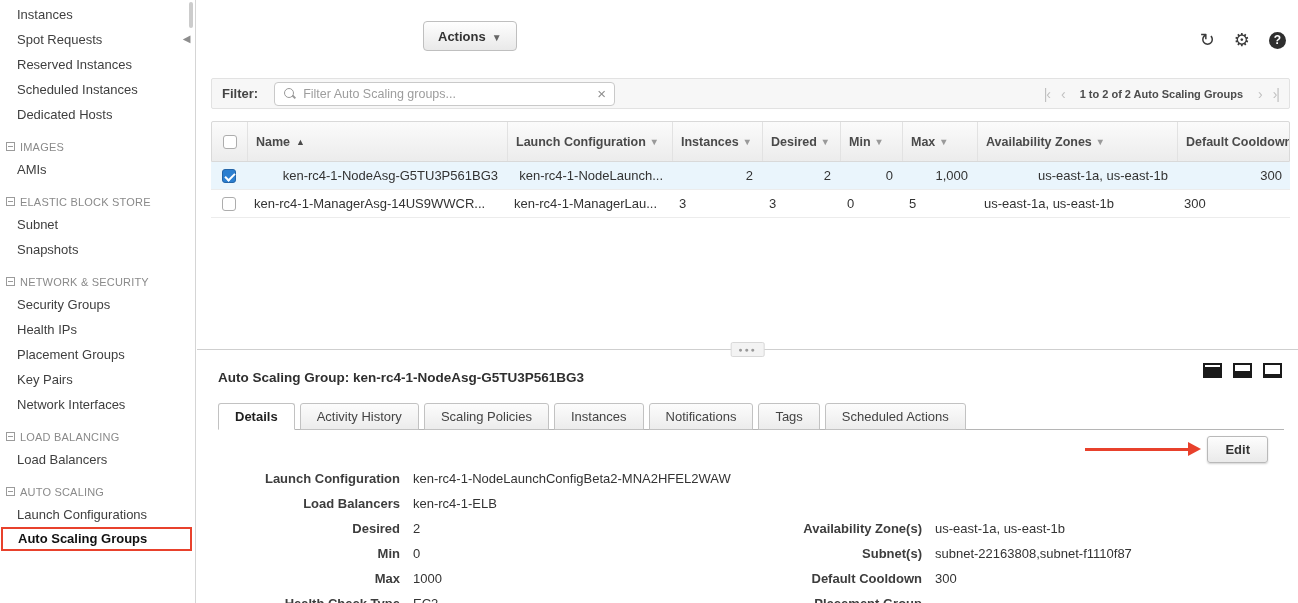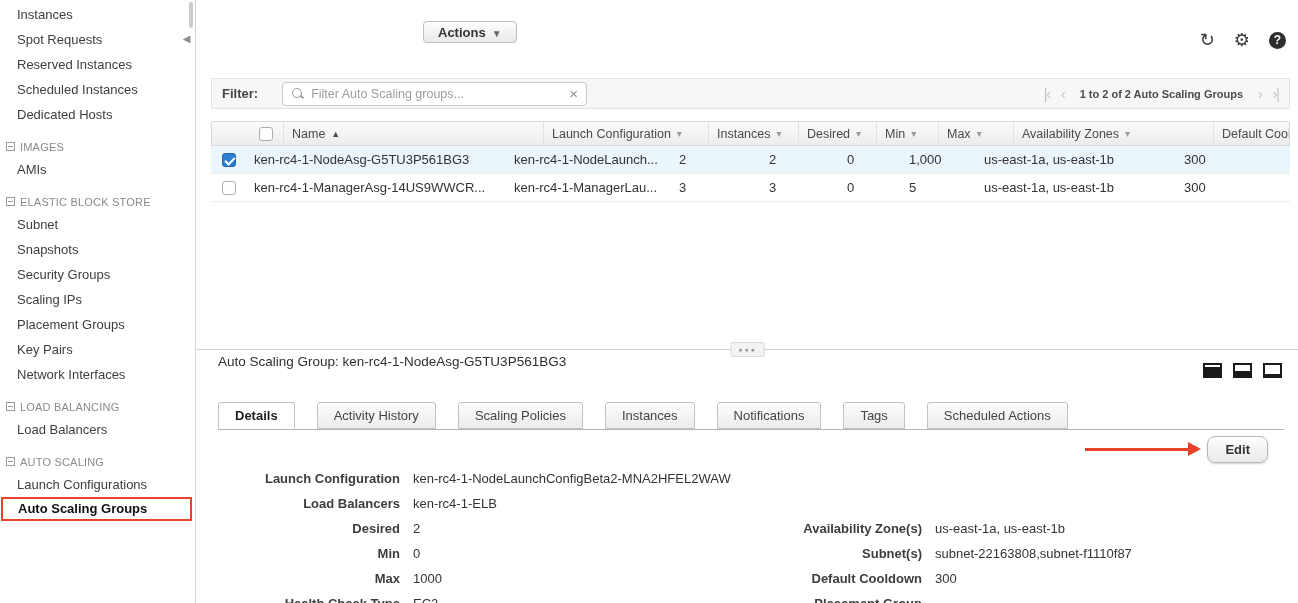--- a/index.html
+++ b/index.html
@@ -44,43 +44,43 @@
   
   .main { position: absolute; left: 197px; top: 0; right: 0; height: 100%; }
 
   .btn-create {
     position: absolute; left: 14px; top: 21px; height: 30px; padding: 0 16px;
     background: linear-gradient(#3c8dd6, #2373bf); border: 1px solid #1e62a6; border-radius: 4px;
     color: #fff; font-weight: bold; font-size: 13px; cursor: pointer;
     font-family: "Liberation Sans", sans-serif;
   }
   .btn-actions {
-    position: absolute; left: 226px; top: 21px; height: 22px; padding: 0 14px;
+    position: absolute; left: 226px; top: 21px; height: 30px; padding: 0 14px;
     background: linear-gradient(#fefefe, #e9e9e9); border: 1px solid #bfbfbf; border-radius: 4px;
     color: #333; font-weight: bold; font-size: 13px; cursor: pointer;
     font-family: "Liberation Sans", sans-serif;
   }
   .btn-actions .caret { font-size: 10px; color: #666; margin-left: 6px; }
 
   .top-icons { position: absolute; right: 12px; top: 31px; display: flex; gap: 19px; align-items: center; }
   .tool-icon { font-size: 18px; color: #3c3c3c; cursor: pointer; line-height: 18px; }
   .help-icon {
     width: 17px; height: 17px; border-radius: 50%; background: #2e2e2e; color: #fff;
     font-size: 12px; font-weight: bold; text-align: center; line-height: 17px; cursor: pointer;
   }
 
   
   .filter-bar {
     position: absolute; left: 14px; right: 8px; top: 78px; height: 31px;
     background: #f7f7f7; border: 1px solid #e2e2e2; border-radius: 2px;
     display: flex; align-items: center; padding: 0 10px;
   }
-  .filter-label { font-weight: bold; font-size: 13px; color: #444; margin-right: 24px; }
+  .filter-label { font-weight: bold; font-size: 13px; color: #444; margin-right: 16px; }
   .search-box {
-    position: relative; width: 305px; height: 24px; background: #fff;
+    position: relative; width: 341px; height: 24px; background: #fff;
     border: 1px solid #c9c9c9; border-radius: 4px; display: flex; align-items: center; padding: 0 8px;
   }
   .mag-icon { width: 13px; height: 13px; position: relative; margin-right: 7px; flex: none; }
   .mag-icon::before { content: ""; position: absolute; left: 1px; top: 1px; width: 8px; height: 8px; border: 1.5px solid #9a9a9a; border-radius: 50%; }
   .mag-icon::after { content: ""; position: absolute; left: 9px; top: 9px; width: 4px; height: 1.8px; background: #9a9a9a; transform: rotate(45deg); }
   .search-box input {
     border: none; outline: none; flex: 1; font-size: 12.5px; color: #555; background: transparent;
     font-family: "Liberation Sans", sans-serif;
   }
   .search-box input::placeholder { color: #9d9d9d; }
@@ -91,69 +91,69 @@
   .page-text { font-weight: bold; color: #4c4c4c; font-size: 11px; margin: 0 4px; }
 
   
   .asg-table { position: absolute; left: 14px; right: 8px; top: 121px; }
   .thead, .trow {
     display: grid;
     grid-template-columns: 35px 260px 165px 90px 78px 62px 75px 200px minmax(0,1fr);
     align-items: center;
   }
   .thead {
-    height: 25px; background: linear-gradient(#fbfbfb, #ececec);
+    height: 41px; background: linear-gradient(#fbfbfb, #ececec);
     border: 1px solid #d9d9d9; border-radius: 2px 2px 0 0;
-    font-size: 12.5px; font-weight: normal; color: #4a4a4a; padding-left: 36px;
+    font-size: 12.5px; font-weight: bold; color: #4a4a4a;
   }
   .th {
     padding: 0 8px; display: flex; align-items: center; gap: 6px; border-left: 1px solid #e2e2e2;
     height: 100%; overflow: hidden; white-space: nowrap; cursor: pointer;
   }
   .th .caret { color: #9a9a9a; font-size: 10px; }
   .th.sorted .caret { color: #4a4a4a; font-size: 9px; }
   .cb-cell { display: flex; justify-content: center; align-items: center; height: 100%; }
   .cb { width: 14px; height: 14px; border: 1px solid #adadad; border-radius: 3px; background: #fff; position: relative; cursor: pointer; }
   .trow { height: 28px; border-bottom: 1px solid #ececec; font-size: 13px; color: #333; background: #fff; cursor: pointer; }
-  .trow.selected { background: #eaf5fc; }
+  .trow.selected { background: #eaf5fc; text-align: right; }
   .trow.selected .cb { background: #2c7fd0; border-color: #2465a8; }
   .trow.selected .cb::after {
     content: ""; position: absolute; left: 4px; top: 1px; width: 4px; height: 8px;
     border: solid #fff; border-width: 0 2px 2px 0; transform: rotate(45deg);
   }
   .td { padding: 0 8px; overflow: hidden; white-space: nowrap; }
 
   
   .splitter { position: absolute; left: 0; right: 0; top: 349px; border-top: 1px solid #cfcfcf; }
   .drag-dots {
     position: absolute; left: 50%; top: -8px; transform: translateX(-50%);
     background: #f3f3f3; border: 1px solid #d8d8d8; border-radius: 2px;
     color: #999; font-size: 7px; line-height: 7px; padding: 3px 7px; letter-spacing: 2px; cursor: row-resize;
   }
 
   
-  .detail-title { position: absolute; left: 21px; top: 354px; font-size: 13.5px; font-weight: normal; color: #2f2f2f; }
+  .detail-title { position: absolute; left: 21px; top: 370px; font-size: 13.5px; font-weight: bold; color: #2f2f2f; }
   .panel-icons { position: absolute; right: 16px; top: 363px; display: flex; gap: 11px; }
   .panel-icon { width: 19px; height: 15px; border: 2px solid #1a1a1a; position: relative; background: #fff; cursor: pointer; }
   .panel-icon .fill { position: absolute; left: 0; right: 0; bottom: 0; background: #1a1a1a; }
 
   .tabs {
     position: absolute; left: 21px; right: 14px; top: 402px; height: 28px;
-    display: flex; align-items: flex-start; gap: 22px; border-bottom: 1px solid #b5b5b5;
+    display: flex; align-items: center; gap: 5px; border-bottom: 1px solid #b5b5b5;
   }
   .tab {
     height: 27px; line-height: 25px; padding: 0 16px; font-size: 13px; color: #444;
     background: linear-gradient(#fcfcfc, #ececec); border: 1px solid #c2c2c2;
     border-radius: 3px 3px 0 0; cursor: pointer; margin-bottom: -1px; white-space: nowrap;
   }
   .tab.active { background: #fff; border-bottom-color: #fff; font-weight: bold; color: #1f1f1f; }
 
   .btn-edit {
     position: absolute; right: 30px; top: 436px; height: 27px; padding: 0 17px;
-    background: linear-gradient(#fdfdfd, #eaeaea); border: 1px solid #b9b9b9; border-radius: 8px;
+    background: linear-gradient(#fdfdfd, #eaeaea); border: 1px solid #b9b9b9; border-radius: 3px;
     font-size: 13px; font-weight: bold; color: #333; cursor: pointer;
     box-shadow: 0 1px 2px rgba(0,0,0,.18);
     font-family: "Liberation Sans", sans-serif;
   }
 
   .anno-arrow { position: absolute; left: 888px; top: 442px; width: 120px; height: 14px; pointer-events: none; }
   .anno-arrow .shaft { position: absolute; left: 0; top: 5.5px; width: 104px; height: 3px; background: #e8412c; }
   .anno-arrow .head {
     position: absolute; left: 103px; top: 0; width: 0; height: 0;
     border-left: 13px solid #e8412c; border-top: 7px solid transparent; border-bottom: 7px solid transparent;
@@ -196,25 +196,28 @@
       </div>
       <div class="entry header">
         <span class="box-icon"></span><span>ELASTIC BLOCK STORE</span>
       </div>
       <div class="entry link">
         <span>Subnet</span>
       </div>
       <div class="entry link">
         <span>Snapshots</span>
       </div>
+      <div class="entry header">
+        <span class="box-icon"></span><span>NETWORK &amp; SECURITY</span>
+      </div>
       <div class="entry link">
         <span>Security Groups</span>
       </div>
       <div class="entry link">
-        <span>Scaling IPs</span>
+        <span>Health IPs</span>
       </div>
       <div class="entry link">
         <span>Placement Groups</span>
       </div>
       <div class="entry link">
         <span>Key Pairs</span>
       </div>
       <div class="entry link">
         <span>Network Interfaces</span>
       </div>

